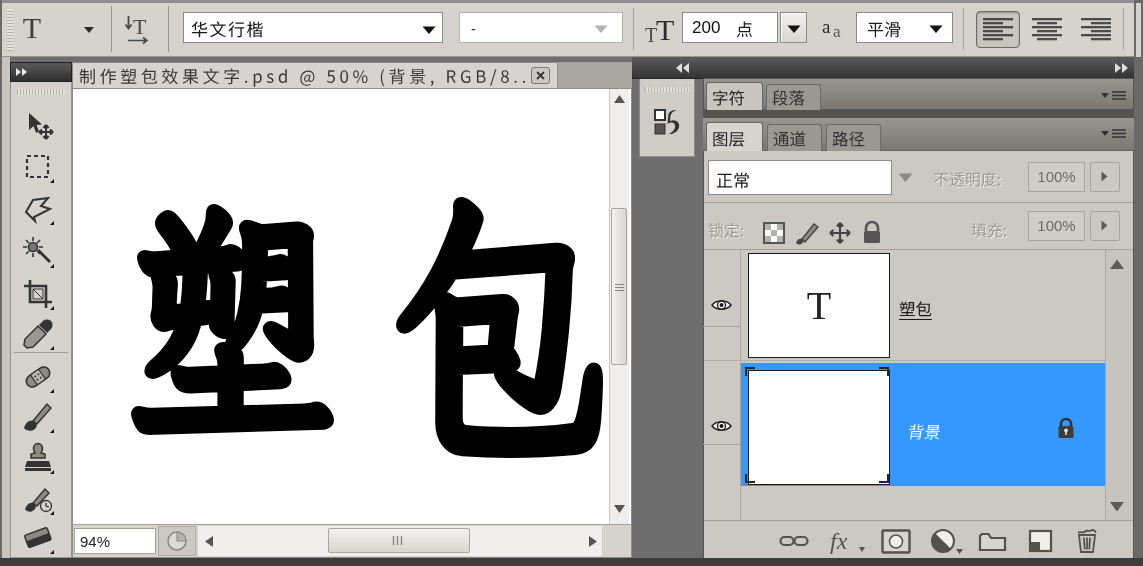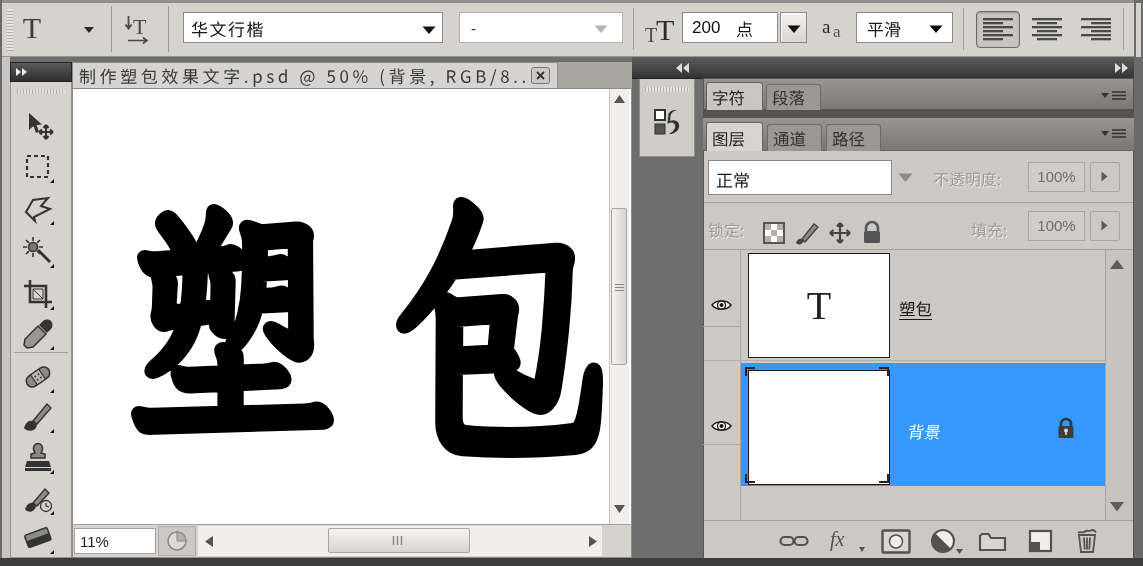--- a/index.html
+++ b/index.html
@@ -182,21 +182,21 @@
 <svg class="abs" style="left:614px;top:283px" width="11" height="10">
     <g stroke="#8a8784" stroke-width="1">
       <path d="M1 1.5 L10 1.5 M1 4.5 L10 4.5 M1 7.5 L10 7.5"></path>
     </g>
   </svg>
 <svg class="abs" style="left:613px;top:503px" width="13" height="11">
     <path d="M1 2 L12 2 L6.5 10 Z" fill="#555"></path>
   </svg>
 <div class="abs" style="left:72px;top:524px;width:560px;height:34px;background:#d6d3ce;border:1px solid #8f8c88;border-top:1px solid #a5a29c"></div>
 <div class="abs" style="left:74px;top:528px;width:82px;height:26px;background:#fff;border:1px solid #a5a29c"></div>
-<div class="abs" style="left:80px;top:533px;font-size:15px;color:#222">11%</div>
+<div class="abs" style="left:80px;top:533px;font-size:15px;color:#222">94%</div>
 <div class="abs" style="left:158px;top:526px;width:38px;height:30px;background:#ccc9c4;border:1px solid #b0ada8"></div>
 <svg class="abs" style="left:166px;top:530px" width="22" height="22">
     <circle cx="11" cy="11" r="9" fill="#dddad6" stroke="#8a8784" stroke-width="1.5"></circle>
     <path d="M11 11 L11 2 A9 9 0 0 1 20 11 Z" fill="#b5b2ad" stroke="#8a8784" stroke-width="1"></path>
   </svg>
 <div class="abs" style="left:198px;top:526px;width:404px;height:30px;background:#f0efed"></div>
 <svg class="abs" style="left:204px;top:535px" width="10" height="13">
     <path d="M9 1 L9 12 L1 6.5 Z" fill="#555"></path>
   </svg>
 <div class="abs" style="left:328px;top:528px;width:142px;height:25px;background:linear-gradient(#f4f3f1,#d8d5d1);border:1px solid #a9a6a1;border-radius:2px"></div>
@@ -351,21 +351,21 @@
     <path d="M1 2 L15 2 L8 11.5 Z" fill="#5f5c58"></path>
   </svg>
 <div class="abs" style="left:704px;top:520px;width:429px;height:1px;background:#a5a29d"></div>
 <div class="abs" style="left:704px;top:521px;width:429px;height:37px;background:#ccc9c4"></div>
 <svg class="abs" style="left:779px;top:534px" width="30" height="14" viewBox="0 0 30 14">
     <g fill="none" stroke="#55524e" stroke-width="2.2">
       <rect x="1.5" y="3" width="13" height="8" rx="4"></rect>
       <rect x="15.5" y="3" width="13" height="8" rx="4"></rect>
     </g>
   </svg>
-<div class="abs" style="left:830px;top:528px;width:34px;height:26px;font-style:italic;font-size:20px;color:#55524e;font-family:'Liberation Serif',serif">fx</div>
+<div class="abs" style="left:830px;top:528px;width:34px;height:26px;font-style:italic;font-size:24px;color:#55524e;font-family:'Liberation Serif',serif">fx</div>
 <svg class="abs" style="left:858px;top:546px" width="8" height="7">
     <path d="M1 1 L7 1 L4 6 Z" fill="#55524e"></path>
   </svg>
 <svg class="abs" style="left:881px;top:529px" width="30" height="25">
     <rect x="1.5" y="1.5" width="27" height="22" rx="1" fill="#d8d5d0" stroke="#55524e" stroke-width="2.4"></rect>
     <circle cx="15" cy="12.5" r="6.5" fill="#f1efeb" stroke="#55524e" stroke-width="1.5"></circle>
   </svg>
 <svg class="abs" style="left:930px;top:528px" width="34" height="27">
     <circle cx="13" cy="13" r="11" fill="#f1efeb" stroke="#55524e" stroke-width="2"></circle>
     <path d="M5.2 5.2 A11 11 0 0 0 20.8 20.8 Z" fill="#55524e"></path>

